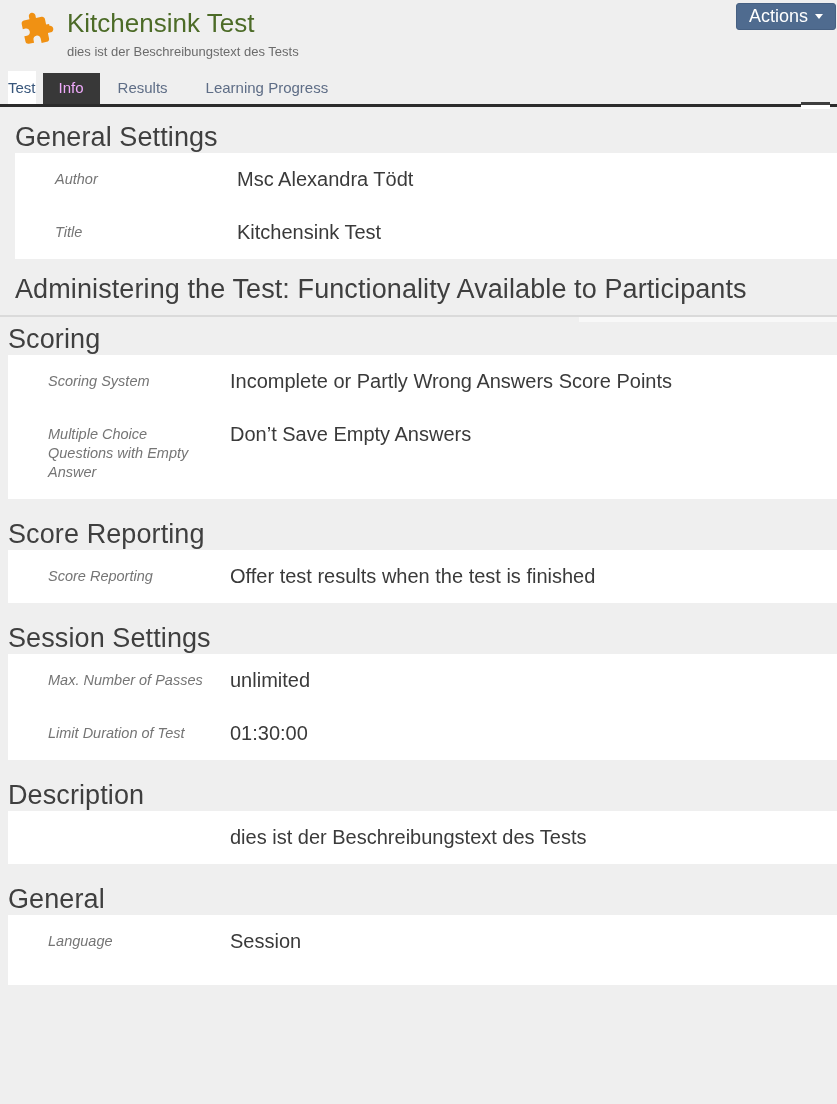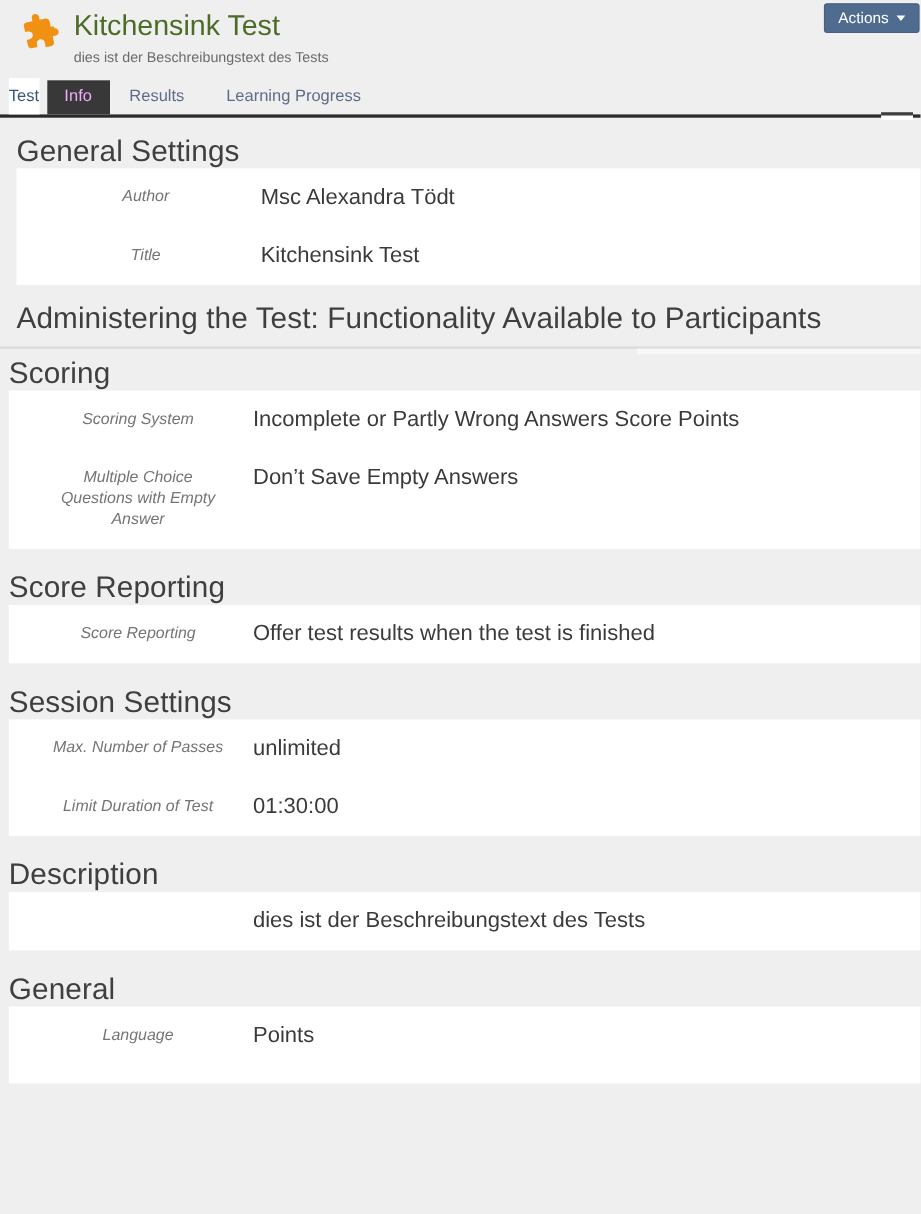--- a/index.html
+++ b/index.html
@@ -29,21 +29,21 @@
   .page-header{position:relative;padding:8px 16px 0 17px;height:60px;}
   .header-left{display:flex;align-items:flex-start;}
   .obj-icon{width:38px;height:38px;flex:none;margin-top:1px;}
   .obj-icon svg{width:38px;height:38px;transform:rotate(-12deg);}
   .title-wrap{margin-left:12px;}
   .page-title{font-size:26px;line-height:30px;font-weight:400;color:var(--title-green);}
   .page-subtitle{font-size:13px;line-height:16px;color:#6b6b6b;margin-top:6px;}
   .actions-btn{
     position:absolute;top:3px;right:1px;
     background:var(--button-blue);color:#fff;border:1px solid #466082;border-radius:3px;
-    font-size:14px;line-height:16px;padding:4px 12px 5px;cursor:pointer;
+    font-size:18px;line-height:16px;padding:4px 12px 5px;cursor:pointer;
     font-family:inherit;display:flex;align-items:center;gap:7px;
   }
   .caret-down{display:inline-block;width:0;height:0;border-left:4px solid transparent;
     border-right:4px solid transparent;border-top:5px solid #fff;}
 
   
   .tabbar{
     position:relative;margin-top:14px;height:33px;
     border-bottom:3px solid var(--underline);
     display:flex;align-items:flex-end;padding-left:8px;
@@ -64,21 +64,21 @@
   .section-title{
     font-size:27px;line-height:26px;font-weight:400;color:var(--header-text);
     margin:17px 0 3px;letter-spacing:.1px;
   }
   .block-1 .section-title{margin-top:22px;}
   .block-1 .section-title:first-child{margin-top:9px;}
   .panel{background:var(--panel-bg);}
   .block-1 .panel:last-child{min-height:70px;}
   .info-row{display:flex;align-items:flex-start;padding:17px 0 17px;}
   .row-label{
-    flex:none;width:155px;margin:0 27px 0 40px;text-align:center;
+    flex:none;width:155px;margin:0 27px 0 40px;text-align:left;
     font-style:italic;font-size:14.5px;line-height:19px;color:var(--label-gray);
   }
   .row-value{font-size:20px;line-height:19px;color:var(--value-gray);padding-right:12px;}
 
   .blocks-divider{position:relative;height:2px;background:var(--divider);margin-top:13px;}
   .blocks-divider::after{content:"";position:absolute;right:0;top:2px;width:258px;height:5px;background:#f8f8f8;}
 </style>
 </head>
 <body>
 
@@ -156,16 +156,16 @@
     <div class="panel">
       <div class="info-row">
         <div class="row-label"></div>
         <div class="row-value">dies ist der Beschreibungstext des Tests</div>
       </div>
     </div>
     <h2 class="section-title">General</h2>
     <div class="panel">
       <div class="info-row">
         <div class="row-label">Language</div>
-        <div class="row-value">Points</div>
+        <div class="row-value">Session</div>
       </div>
     </div>
   </div>
 
 </body></html>

